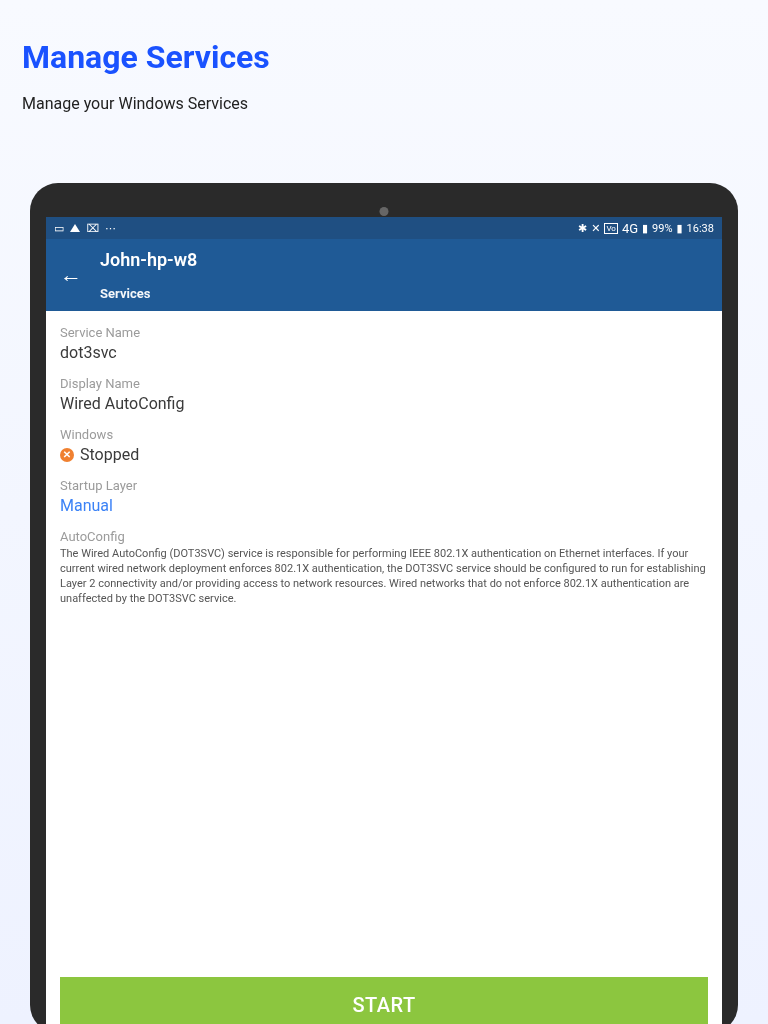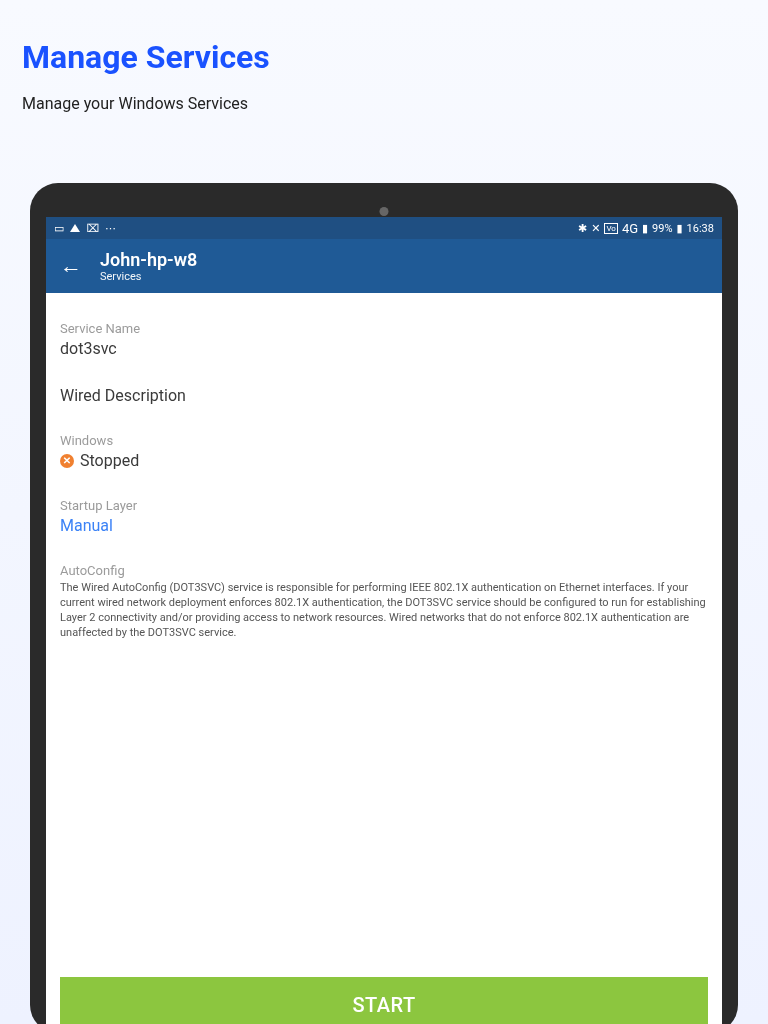--- a/index.html
+++ b/index.html
@@ -68,37 +68,37 @@
     color: #fff;
     display: flex;
     align-items: center;
     padding: 10px 14px;
     gap: 18px;
   }
   .back-arrow {
     font-size: 22px;
     line-height: 1;
   }
-  .app-bar-text { display:flex; flex-direction:column; }
+  .app-bar-text { display:flex; flex-direction:column;gap:16px; }
   .app-bar-title {
     font-size: 18px;
     font-weight: 600;
   }
   .app-bar-subtitle {
-    font-size: 11px;
-    font-weight: 400;
+    font-size: 13px;
+    font-weight: 700;
     opacity: 0.95;
   }
   .content {
     flex: 1;
     padding: 14px 14px 0 14px;
     display: flex;
     flex-direction: column;
   }
-  .field { margin-bottom: 14px; margin-top: 14px; }
+  .field { margin-bottom: 14px; }
   .field-label {
     color: #9b9b9b;
     font-size: 13px;
     margin-bottom: 3px;
   }
   .field-value {
     color: #3a3a3a;
     font-size: 16px;
   }
   .field-value.link { color: #3b82f6; }
@@ -169,21 +169,22 @@
     </div>
 
     <div class="content">
 
       <div class="field">
         <div class="field-label">Service Name</div>
         <div class="field-value">dot3svc</div>
       </div>
 
       <div class="field">
-        <div class="field-value">Wired Description</div>
+        <div class="field-label">Display Name</div>
+        <div class="field-value">Wired AutoConfig</div>
       </div>
 
       <div class="field">
         <div class="field-label">Windows</div>
         <div class="status-row">
           <div class="stop-icon">✕</div>
           <div class="field-value">Stopped</div>
         </div>
       </div>
 

